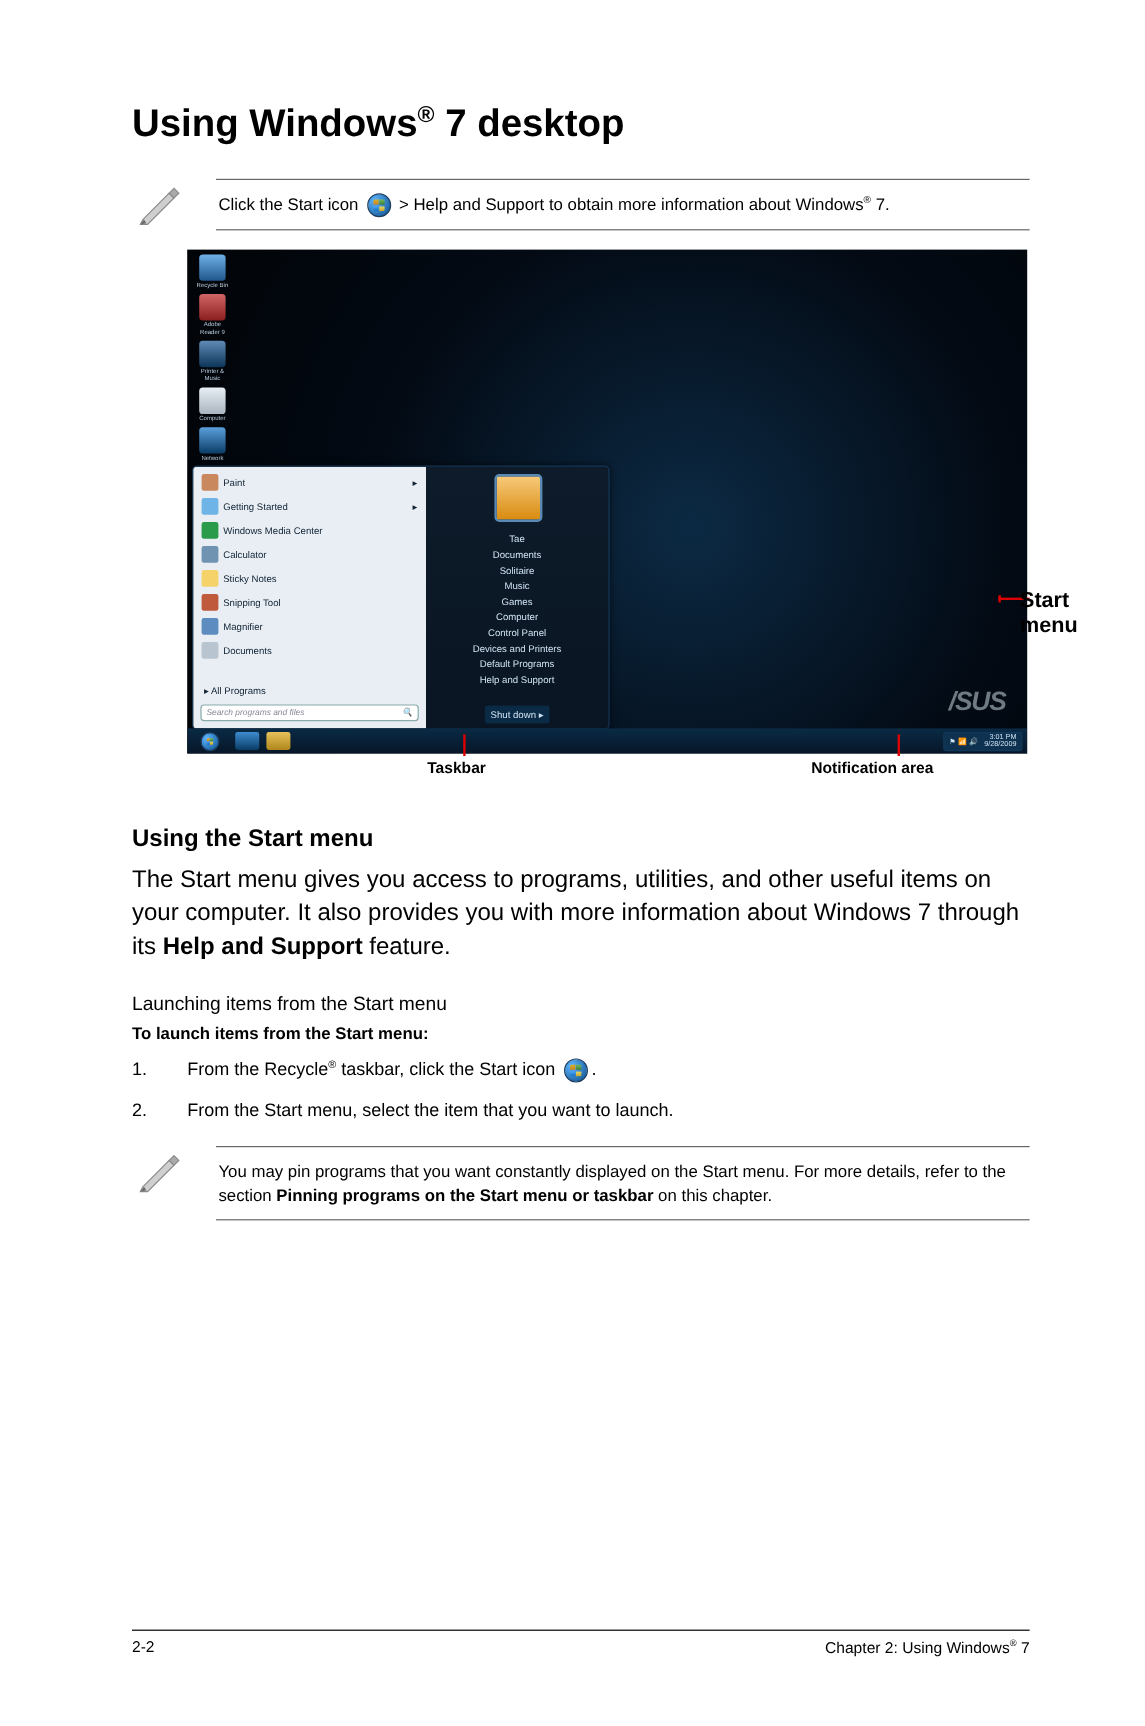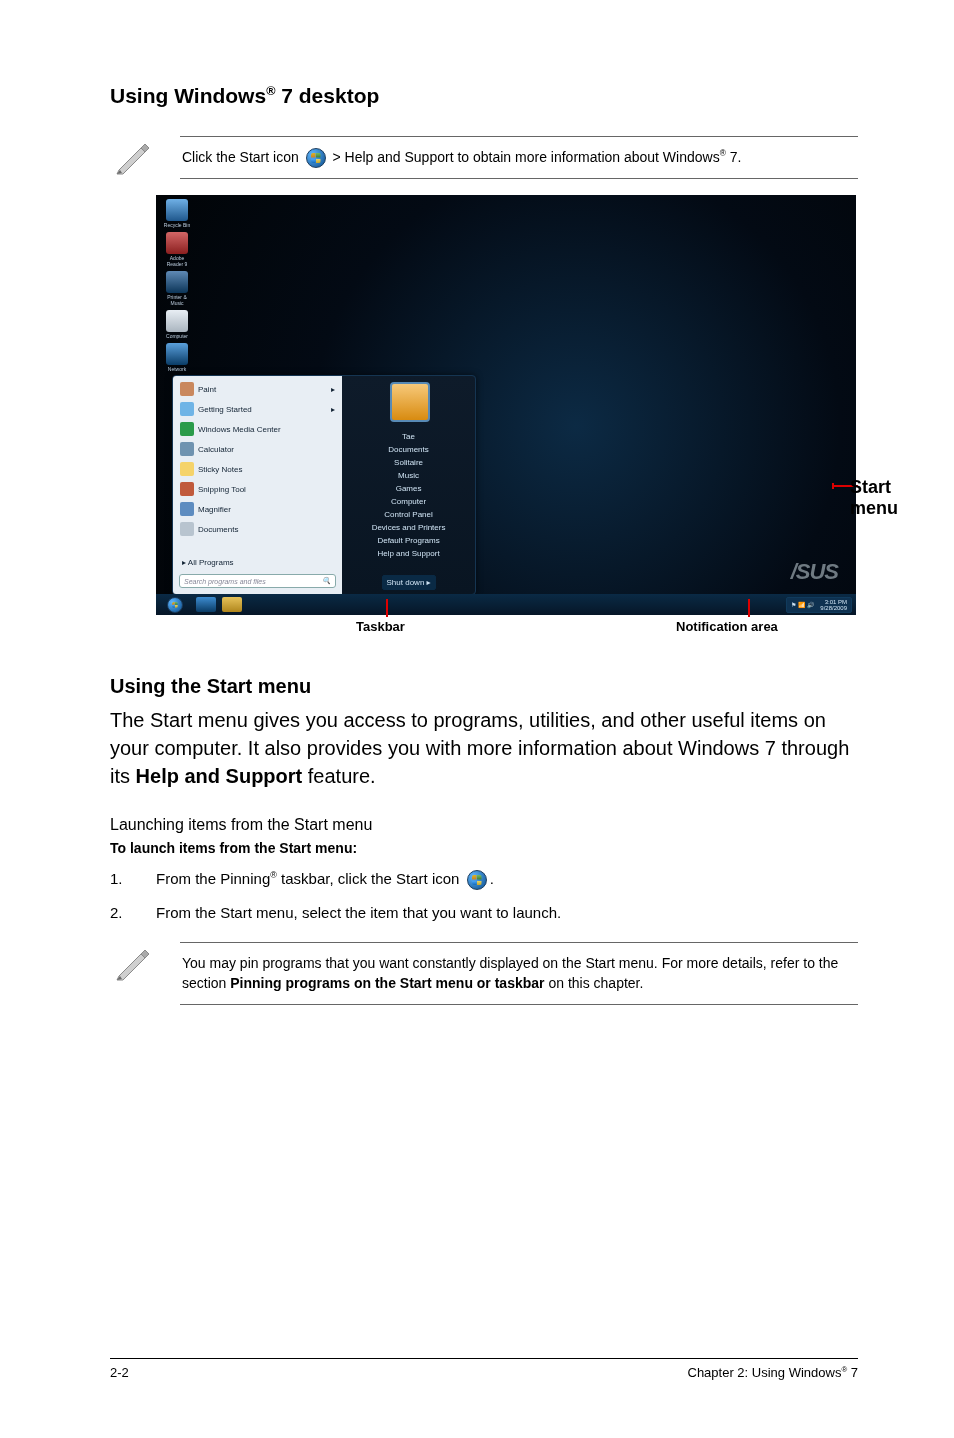--- a/index.html
+++ b/index.html
@@ -6,21 +6,21 @@
   body {
     width: 954px;
     height: 1438px;
     background: #fff;
     font-family: Arial, Helvetica, sans-serif;
     color: #000;
     position: relative;
     padding: 84px 96px 60px 110px;
   }
   h1.page-title {
-    font-size: 21px;
+    font-size: 32px;
     font-weight: bold;
     margin-bottom: 28px;
   }
   sup { font-size: 0.6em; vertical-align: super; }
 
   
   .note-row {
     display: flex;
     align-items: flex-start;
     gap: 24px;
@@ -73,22 +73,22 @@
     width:700px; height:420px;
     background: radial-gradient(circle at 60% 55%, #0c2a44 0%, #030a14 55%, #010407 100%);
     color:#cfe3f3;
     font-size:9px;
     overflow:hidden;
   }
   .desk-icons { position:absolute; left:6px; top:4px; width:36px; }
   .di { width:30px; margin-bottom:4px; text-align:center; font-size:5px; color:#bcd; }
   .di .sq { width:22px; height:22px; margin:0 auto 1px; display:flex;align-items:center;justify-content:center;border-radius:3px;}
   .start-menu {
-    position:absolute; left:16px; bottom:20px;
-    width:304px; height:220px;
+    position:absolute; left:4px; bottom:20px;
+    width:348px; height:220px;
     background: linear-gradient(#0e1b2a,#091522);
     border:1px solid #153552;
     border-radius:4px;
     display:flex;
     overflow:hidden;
     box-shadow:0 0 6px rgba(0,0,0,.6);
   }
   .sm-left {
     width:56%; background:#e8eef4; color:#123; padding:3px;
     font-size:8px;
@@ -280,21 +280,21 @@
 
 <h2 class="section-h2">Using the Start menu</h2>
 <p class="body">
   <span>The Start menu gives you access to programs, utilities, and other useful items on your computer. It also provides you with more information about Windows 7 through its </span><b>Help and Support</b><span> feature.</span>
 </p>
 
 <h3 class="sub-h3">Launching items from the Start menu</h3>
 <p class="sub-bold">To launch items from the Start menu:</p>
 <ol class="steps">
   <li>
-    <span>From the Pinning</span><sup>®</sup><span> taskbar, click the Start icon </span><span class="start-icon-inline"></span><span>.</span>
+    <span>From the Recycle</span><sup>®</sup><span> taskbar, click the Start icon </span><span class="start-icon-inline"></span><span>.</span>
   </li>
   <li>From the Start menu, select the item that you want to launch.</li>
 </ol>
 
 <div class="note-row" style="margin-top:18px">
   <div class="note-icon">
     <svg class="pencil" viewBox="0 0 40 40">
       <path d="M6 34 L28 12 L32 16 L10 38 L4 38 Z" fill="#cfcfcf" stroke="#8a8a8a" stroke-width="1"></path>
       <path d="M28 12 L32 8 L36 12 L32 16 Z" fill="#aaa" stroke="#8a8a8a"></path>
       <path d="M4 38 L9 37 L7 34 Z" fill="#6b6b6b"></path>

